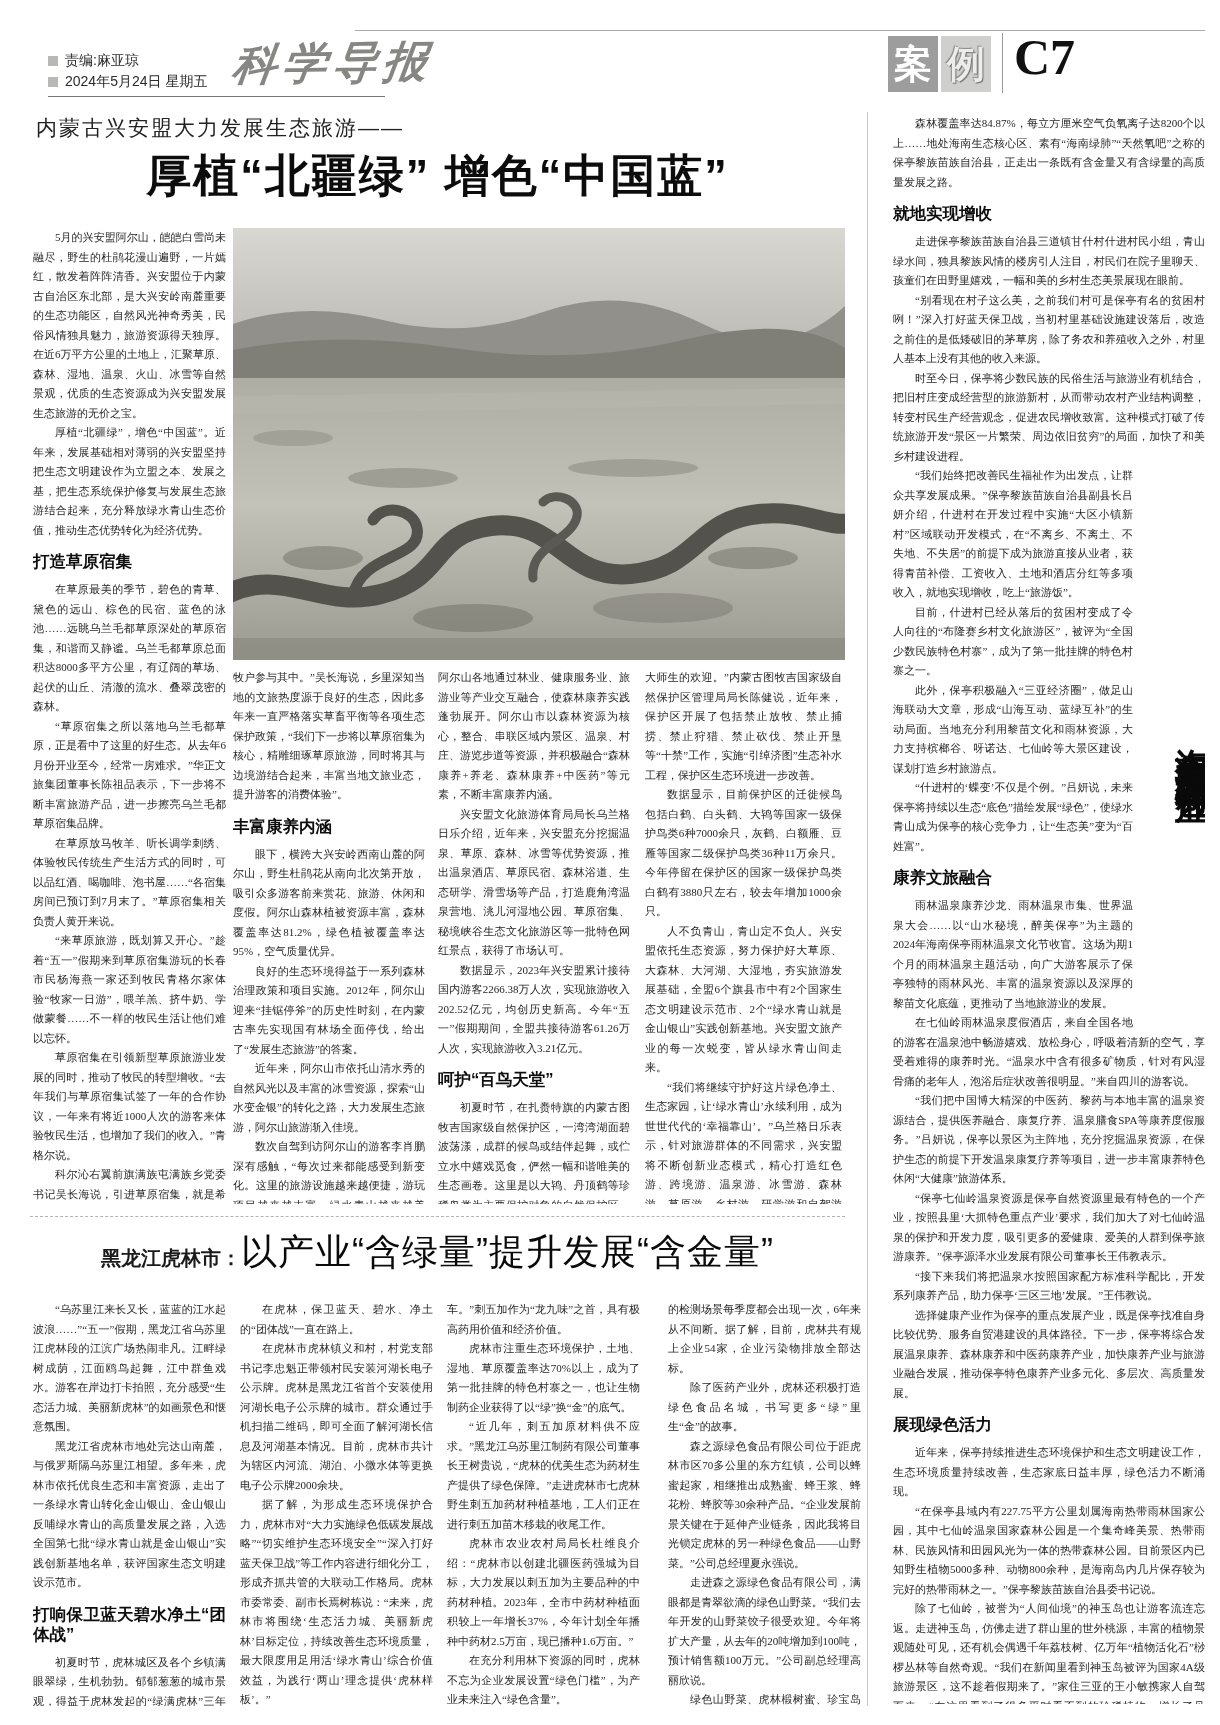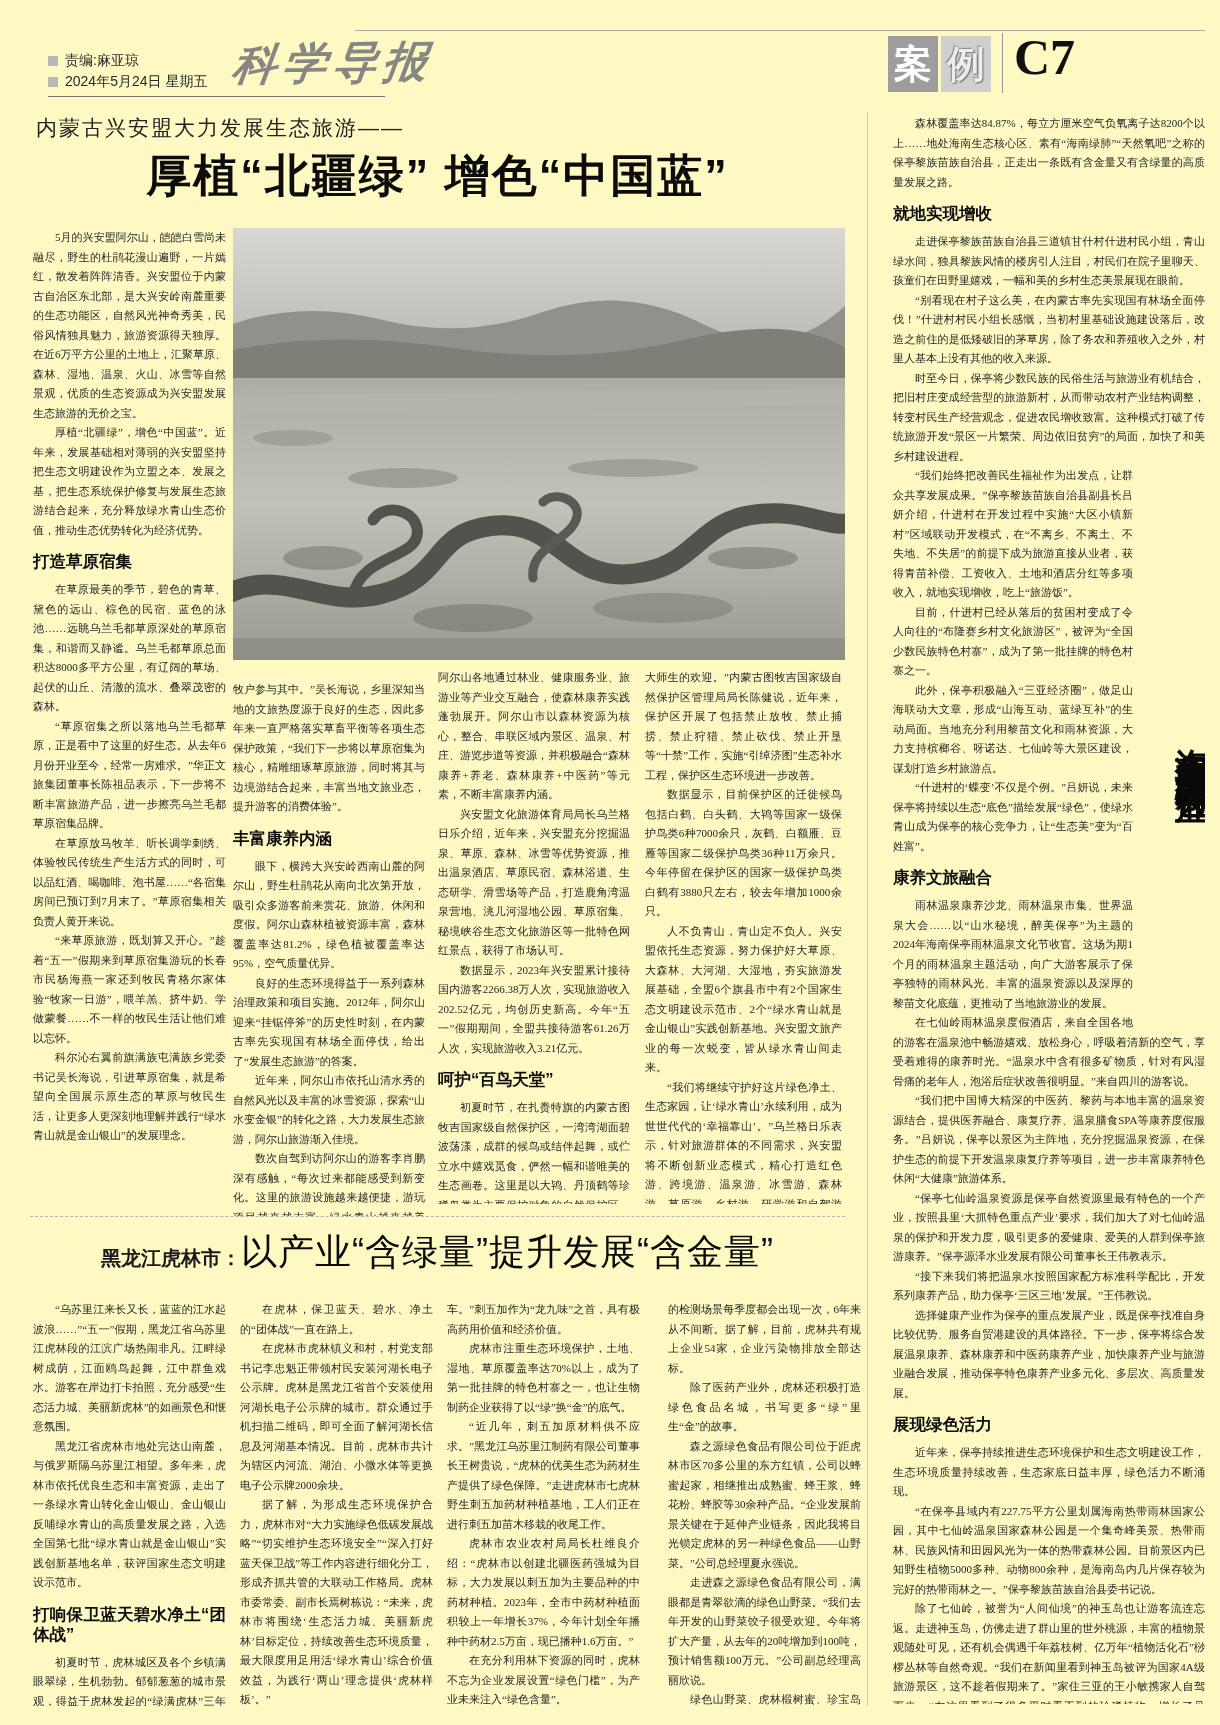--- a/index.html
+++ b/index.html
@@ -1,16 +1,16 @@
 <!DOCTYPE html>
 <html><head>
 <meta charset="utf-8">
 <style>
   html,body{margin:0;padding:0;background:#e8e8e6;}
-  .page{position:relative;width:1220px;height:1725px;margin:0 auto;background:#fef9c3;
+  .page{position:relative;width:1220px;height:1725px;margin:0 auto;background:#ffffff;
         font-family:"Liberation Serif",serif;color:#1e1e1e;overflow:hidden;}
   .abs{position:absolute;}
   
   .topline{left:355px;top:30px;width:850px;height:1px;background:#aaa;}
   .ed-block{left:48px;top:50px;font-family:"Liberation Sans",sans-serif;font-size:14px;
             line-height:21px;color:#2a2a2a;}
   .sq{display:inline-block;width:10px;height:10px;background:#b8b8b4;margin-right:7px;vertical-align:-1px;}
   .edline{left:48px;top:96px;width:337px;height:1px;background:#777;}
   .masthead{left:233px;top:34px;font-family:"DejaVu Serif",serif;font-style:italic;font-weight:bold;
             font-size:44px;color:#868683;letter-spacing:6px;transform:skewX(-8deg) rotate(-1deg);}
@@ -103,23 +103,24 @@
   </div>
 
   <div class="abs col" style="left:33px;top:228px;width:193px;height:976px;">
       <p class="para">5月的兴安盟阿尔山，皑皑白雪尚未融尽，野生的杜鹃花漫山遍野，一片嫣红，散发着阵阵清香。兴安盟位于内蒙古自治区东北部，是大兴安岭南麓重要的生态功能区，自然风光神奇秀美，民俗风情独具魅力，旅游资源得天独厚。在近6万平方公里的土地上，汇聚草原、森林、湿地、温泉、火山、冰雪等自然景观，优质的生态资源成为兴安盟发展生态旅游的无价之宝。</p>
       <p class="para">厚植“北疆绿”，增色“中国蓝”。近年来，发展基础相对薄弱的兴安盟坚持把生态文明建设作为立盟之本、发展之基，把生态系统保护修复与发展生态旅游结合起来，充分释放绿水青山生态价值，推动生态优势转化为经济优势。</p>
       <h3 class="subhead">打造草原宿集</h3>
       <p class="para">在草原最美的季节，碧色的青草、黛色的远山、棕色的民宿、蓝色的泳池……远眺乌兰毛都草原深处的草原宿集，和谐而又静谧。乌兰毛都草原总面积达8000多平方公里，有辽阔的草场、起伏的山丘、清澈的流水、叠翠茂密的森林。</p>
       <p class="para">“草原宿集之所以落地乌兰毛都草原，正是看中了这里的好生态。从去年6月份开业至今，经常一房难求。”华正文旅集团董事长陈祖品表示，下一步将不断丰富旅游产品，进一步擦亮乌兰毛都草原宿集品牌。</p>
       <p class="para">在草原放马牧羊、听长调学刺绣、体验牧民传统生产生活方式的同时，可以品红酒、喝咖啡、泡书屋……“各宿集房间已预订到7月末了。”草原宿集相关负责人黄开来说。</p>
       <p class="para">“来草原旅游，既划算又开心。”趁着“五一”假期来到草原宿集游玩的长春市民杨海燕一家还到牧民青格尔家体验“牧家一日游”，喂羊羔、挤牛奶、学做蒙餐……不一样的牧民生活让他们难以忘怀。</p>
+      <p class="para">草原宿集在引领新型草原旅游业发展的同时，推动了牧民的转型增收。“去年我们与草原宿集试签了一年的合作协议，一年来有将近1000人次的游客来体验牧民生活，也增加了我们的收入。”青格尔说。</p>
       <p class="para">科尔沁右翼前旗满族屯满族乡党委书记吴长海说，引进草原宿集，就是希望向全国展示原生态的草原与牧民生活，让更多人更深刻地理解并践行“绿水青山就是金山银山”的发展理念。</p>
     </div>
-  <div class="abs col" style="left:233px;top:668px;width:192px;height:536px;margin-top:12px;">
+  <div class="abs col" style="left:233px;top:668px;width:192px;height:536px;">
       <p class="para cont">牧户参与其中。”吴长海说，乡里深知当地的文旅热度源于良好的生态，因此多年来一直严格落实草畜平衡等各项生态保护政策，“我们下一步将以草原宿集为核心，精雕细琢草原旅游，同时将其与边境游结合起来，丰富当地文旅业态，提升游客的消费体验”。</p>
       <h3 class="subhead">丰富康养内涵</h3>
       <p class="para">眼下，横跨大兴安岭西南山麓的阿尔山，野生杜鹃花从南向北次第开放，吸引众多游客前来赏花、旅游、休闲和度假。阿尔山森林植被资源丰富，森林覆盖率达81.2%，绿色植被覆盖率达95%，空气质量优异。</p>
       <p class="para">良好的生态环境得益于一系列森林治理政策和项目实施。2012年，阿尔山迎来“挂锯停斧”的历史性时刻，在内蒙古率先实现国有林场全面停伐，给出了“发展生态旅游”的答案。</p>
       <p class="para">近年来，阿尔山市依托山清水秀的自然风光以及丰富的冰雪资源，探索“山水变金银”的转化之路，大力发展生态旅游，阿尔山旅游渐入佳境。</p>
       <p class="para">数次自驾到访阿尔山的游客李肖鹏深有感触，“每次过来都能感受到新变化。这里的旅游设施越来越便捷，游玩项目越来越丰富，绿水青山越来越美丽”。</p>
     </div>
   <div class="abs col" style="left:438px;top:668px;width:192px;height:536px;">
       <p class="para cont">阿尔山各地通过林业、健康服务业、旅游业等产业交互融合，使森林康养实践蓬勃展开。阿尔山市以森林资源为核心，整合、串联区域内景区、温泉、村庄、游览步道等资源，并积极融合“森林康养+养老、森林康养+中医药”等元素，不断丰富康养内涵。</p>
       <p class="para">兴安盟文化旅游体育局局长乌兰格日乐介绍，近年来，兴安盟充分挖掘温泉、草原、森林、冰雪等优势资源，推出温泉酒店、草原民宿、森林浴道、生态研学、滑雪场等产品，打造鹿角湾温泉营地、洮儿河湿地公园、草原宿集、秘境峡谷生态文化旅游区等一批特色网红景点，获得了市场认可。</p>
@@ -132,21 +133,21 @@
       <p class="para">数据显示，目前保护区的迁徙候鸟包括白鹤、白头鹤、大鸨等国家一级保护鸟类6种7000余只，灰鹤、白额雁、豆雁等国家二级保护鸟类36种11万余只。今年停留在保护区的国家一级保护鸟类白鹤有3880只左右，较去年增加1000余只。</p>
       <p class="para">人不负青山，青山定不负人。兴安盟依托生态资源，努力保护好大草原、大森林、大河湖、大湿地，夯实旅游发展基础，全盟6个旗县市中有2个国家生态文明建设示范市、2个“绿水青山就是金山银山”实践创新基地。兴安盟文旅产业的每一次蜕变，皆从绿水青山间走来。</p>
       <p class="para">“我们将继续守护好这片绿色净土、生态家园，让‘绿水青山’永续利用，成为世世代代的‘幸福靠山’。”乌兰格日乐表示，针对旅游群体的不同需求，兴安盟将不断创新业态模式，精心打造红色游、跨境游、温泉游、冰雪游、森林游、草原游、乡村游、研学游和自驾游等旅游产品，让生态旅游变成“绿色产业”“富民产业”，实现从“半年闲”向“四季旺”、“景点游”向“全域游”的转变。</p>
     </div>
 
   <div class="abs vline"></div>
   <div class="abs col" style="left:893px;top:114px;width:312px;height:1590px;">
       <p class="para">森林覆盖率达84.87%，每立方厘米空气负氧离子达8200个以上……地处海南生态核心区、素有“海南绿肺”“天然氧吧”之称的保亭黎族苗族自治县，正走出一条既有含金量又有含绿量的高质量发展之路。</p>
       <h3 class="subhead">就地实现增收</h3>
       <p class="para">走进保亭黎族苗族自治县三道镇甘什村什进村民小组，青山绿水间，独具黎族风情的楼房引人注目，村民们在院子里聊天、孩童们在田野里嬉戏，一幅和美的乡村生态美景展现在眼前。</p>
-      <p class="para">“别看现在村子这么美，在内蒙古率先实现国有林场全面停伐！”什进村村民小组长感慨，当初村里基础设施建设落后，改造之前住的是低矮破旧的茅草房，除了务农和养殖收入之外，村里人基本上没有其他的收入来源。</p>
+      <p class="para">“别看现在村子这么美，之前我们村可是保亭有名的贫困村咧！”深入打好蓝天保卫战，当初村里基础设施建设落后，改造之前住的是低矮破旧的茅草房，除了务农和养殖收入之外，村里人基本上没有其他的收入来源。</p>
       <p class="para">时至今日，保亭将少数民族的民俗生活与旅游业有机结合，把旧村庄变成经营型的旅游新村，从而带动农村产业结构调整，转变村民生产经营观念，促进农民增收致富。这种模式打破了传统旅游开发“景区一片繁荣、周边依旧贫穷”的局面，加快了和美乡村建设进程。</p>
       <div class="vert-headline">海南保亭发展旅游康养特色产业</div>
       <p class="para">“我们始终把改善民生福祉作为出发点，让群众共享发展成果。”保亭黎族苗族自治县副县长吕妍介绍，什进村在开发过程中实施“大区小镇新村”区域联动开发模式，在“不离乡、不离土、不失地、不失居”的前提下成为旅游直接从业者，获得青苗补偿、工资收入、土地和酒店分红等多项收入，就地实现增收，吃上“旅游饭”。</p>
       <p class="para">目前，什进村已经从落后的贫困村变成了令人向往的“布隆赛乡村文化旅游区”，被评为“全国少数民族特色村寨”，成为了第一批挂牌的特色村寨之一。</p>
       <p class="para">此外，保亭积极融入“三亚经济圈”，做足山海联动大文章，形成“山海互动、蓝绿互补”的生动局面。当地充分利用黎苗文化和雨林资源，大力支持槟榔谷、呀诺达、七仙岭等大景区建设，谋划打造乡村旅游点。</p>
       <p class="para">“什进村的‘蝶变’不仅是个例。”吕妍说，未来保亭将持续以生态“底色”描绘发展“绿色”，使绿水青山成为保亭的核心竞争力，让“生态美”变为“百姓富”。</p>
       <h3 class="subhead">康养文旅融合</h3>
       <p class="para">雨林温泉康养沙龙、雨林温泉市集、世界温泉大会……以“山水秘境，醉美保亭”为主题的2024年海南保亭雨林温泉文化节收官。这场为期1个月的雨林温泉主题活动，向广大游客展示了保亭独特的雨林风光、丰富的温泉资源以及深厚的黎苗文化底蕴，更推动了当地旅游业的发展。</p>
       <p class="para">在七仙岭雨林温泉度假酒店，来自全国各地的游客在温泉池中畅游嬉戏、放松身心，呼吸着清新的空气，享受着难得的康养时光。“温泉水中含有很多矿物质，针对有风湿骨痛的老年人，泡浴后症状改善很明显。”来自四川的游客说。</p>
       <p class="para">“我们把中国博大精深的中医药、黎药与本地丰富的温泉资源结合，提供医养融合、康复疗养、温泉膳食SPA等康养度假服务。”吕妍说，保亭以景区为主阵地，充分挖掘温泉资源，在保护生态的前提下开发温泉康复疗养等项目，进一步丰富康养特色休闲“大健康”旅游体系。</p>

